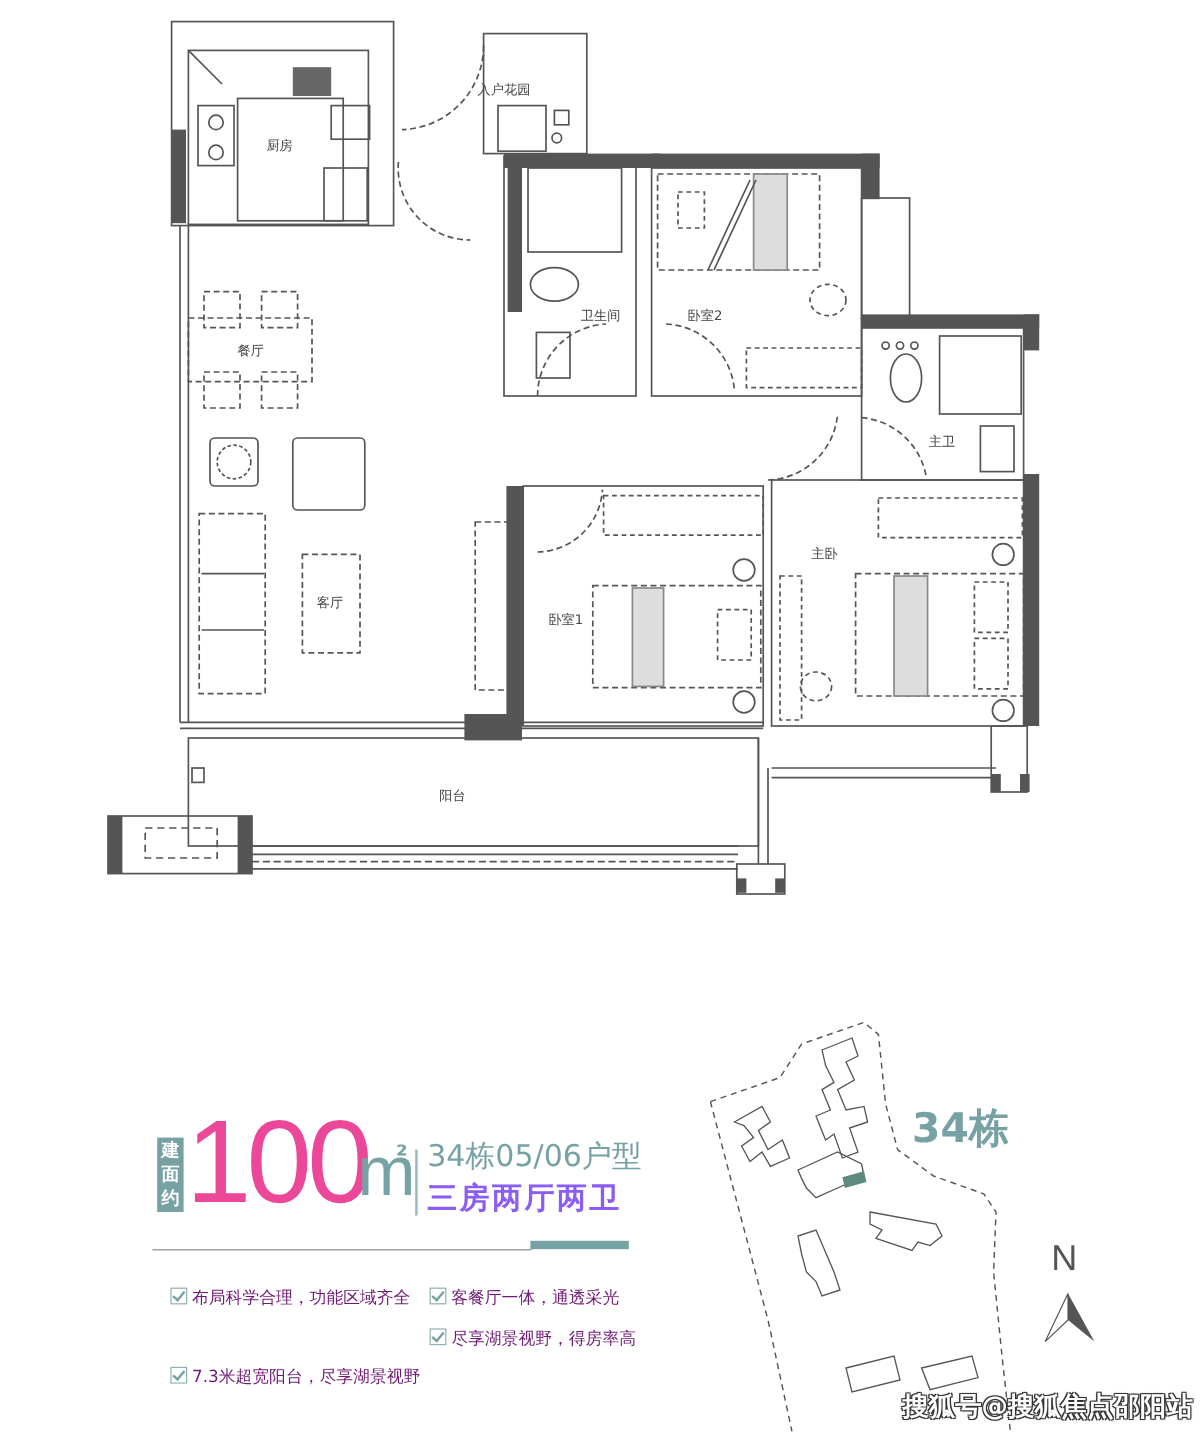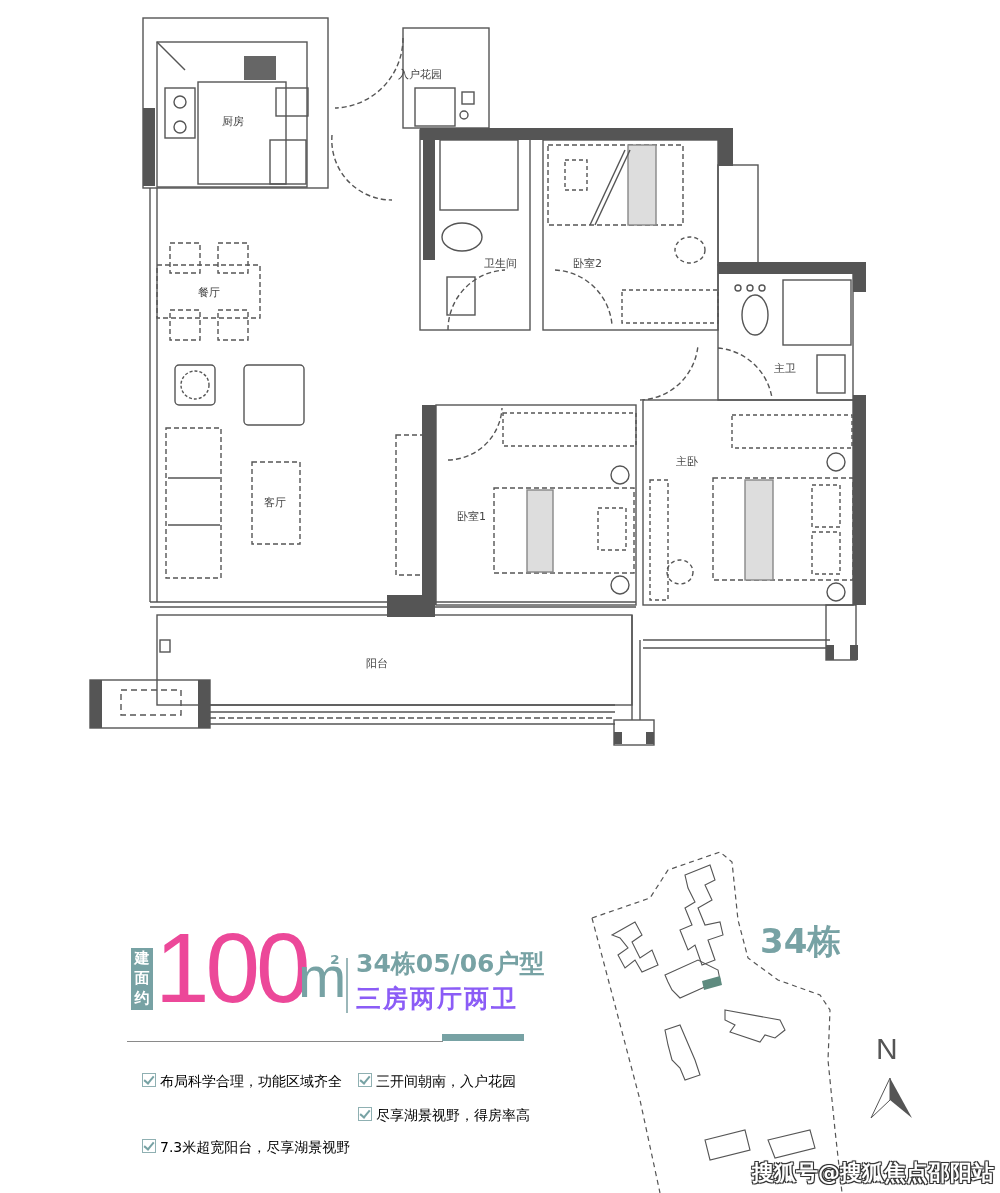--- a/index.html
+++ b/index.html
@@ -5,25 +5,25 @@
   html,body{margin:0;padding:0;background:#ffffff;}
   body{width:1000px;height:1193px;position:relative;overflow:hidden;font-family:"DejaVu Sans","Liberation Sans",sans-serif;}
   .abs{position:absolute;}
   svg text{font-family:"DejaVu Sans","Liberation Sans",sans-serif;}
   .room-label{font-size:11px;fill:#444;}
   .area-badge{position:absolute;left:131px;top:948px;width:22px;height:62px;background:#77a2a4;color:#fff;font-size:15px;line-height:20px;text-align:center;font-weight:bold;}
   .area-num{position:absolute;left:155px;top:918px;font-size:98px;line-height:100px;color:#ec4899;font-family:"Liberation Sans",sans-serif;letter-spacing:-4px;}
   .area-unit{position:absolute;left:298px;top:942px;font-size:58px;line-height:70px;color:#77a2a4;font-family:"Liberation Sans",sans-serif;}
   .area-sup{position:absolute;left:330px;top:953px;font-size:22px;line-height:22px;color:#77a2a4;font-weight:bold;}
   .v-divider{position:absolute;left:346px;top:958px;width:2px;height:55px;background:#9bb7b9;}
-  .type-line1{position:absolute;left:356px;top:950px;font-size:25px;line-height:28px;color:#77a2a4;font-weight:bold;letter-spacing:0px;}
+  .type-line1{position:absolute;left:356px;top:950px;font-size:25px;line-height:28px;color:#77a2a4;font-weight:normal;letter-spacing:0px;}
   .type-line2{position:absolute;left:356px;top:985px;font-size:25px;line-height:28px;color:#8b5cf6;font-weight:bold;letter-spacing:2px;}
   .rule-gray{position:absolute;left:127px;top:1041px;width:316px;height:1px;background:#8a8a8a;}
   .rule-teal{position:absolute;left:442px;top:1034px;width:82px;height:7px;background:#77a2a4;}
-  .feature{position:absolute;font-size:14px;line-height:18px;color:#000000;white-space:nowrap;}
+  .feature{position:absolute;font-size:14px;line-height:18px;color:#701a75;white-space:nowrap;}
   .chk{display:inline-block;width:12px;height:12px;border:1px solid #8fb0b2;margin-right:4px;position:relative;top:1px;}
   .chk:after{content:"";position:absolute;left:3px;top:0px;width:4px;height:8px;border:solid #77a2a4;border-width:0 2px 2px 0;transform:rotate(40deg);}
   .bldg-label{position:absolute;left:760px;top:925px;font-size:34px;line-height:32px;color:#77a2a4;font-weight:bold;}
   .north-n{position:absolute;left:876px;top:1032px;font-size:30px;line-height:34px;color:#555;font-family:"Liberation Sans",sans-serif;}
   .watermark{position:absolute;left:752px;top:1160px;font-size:22px;line-height:26px;color:#fff;font-weight:bold;white-space:nowrap;
     text-shadow:-1px -1px 0 #333,1px -1px 0 #333,-1px 1px 0 #333,1px 1px 0 #333,0 0 2px #333;}
 </style>
 </head>
 <body>
 
@@ -172,21 +172,21 @@
 <div class="v-divider"></div>
 <div class="type-line1">34栋05/06户型</div>
 <div class="type-line2">三房两厅两卫</div>
 <div class="rule-gray"></div>
 <div class="rule-teal"></div>
 
 <div class="feature" style="left:142px;top:1072px">
   <span class="chk"></span><span>布局科学合理，功能区域齐全</span>
 </div>
 <div class="feature" style="left:358px;top:1072px">
-  <span class="chk"></span><span>三开间朝南，入户花园</span>
+  <span class="chk"></span><span>客餐厅一体，通透采光</span>
 </div>
 <div class="feature" style="left:142px;top:1138px">
   <span class="chk"></span><span>7.3米超宽阳台，尽享湖景视野</span>
 </div>
 <div class="feature" style="left:358px;top:1106px">
   <span class="chk"></span><span>尽享湖景视野，得房率高</span>
 </div>
 
 <svg class="abs" style="left:580px;top:850px" width="420" height="343" viewBox="0 0 420 343">
   <path d="M12 68 L70 48 L88 20 L140 2 L152 12 L158 70 L168 108 L198 130 L240 145 L250 160 L248 210 L255 280 L262 343 M12 68 L60 250 L80 343" fill="none" stroke="#555" stroke-width="1.2" stroke-dasharray="5,4"></path>

